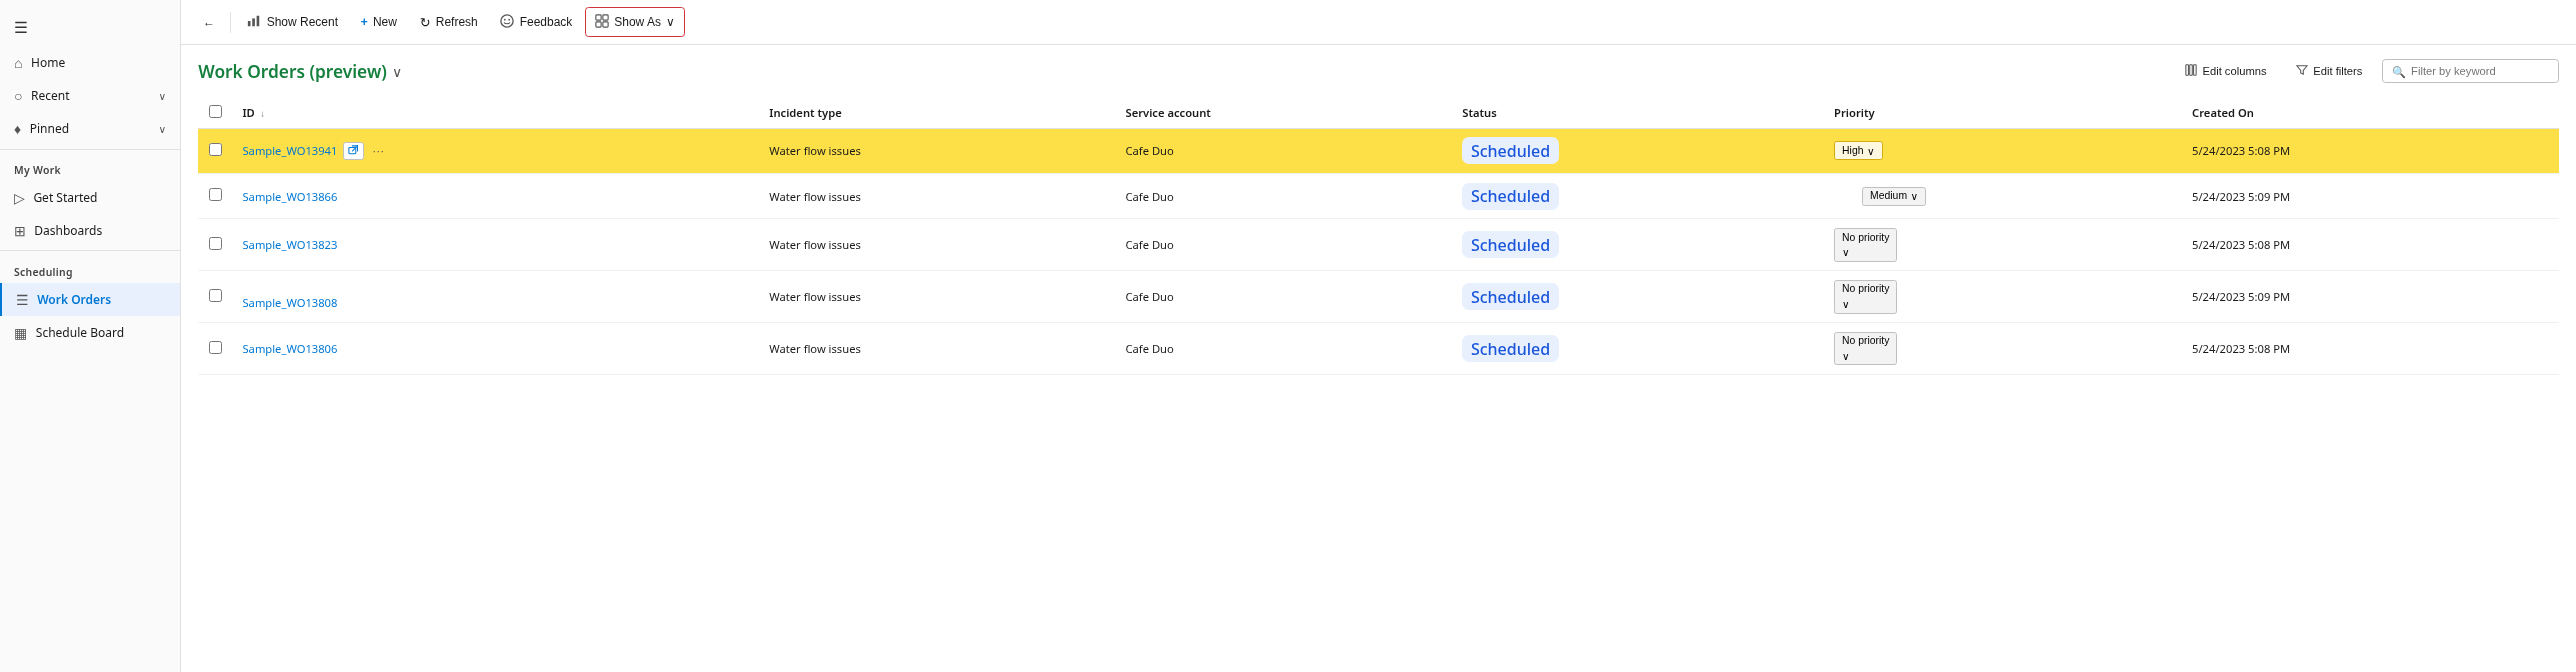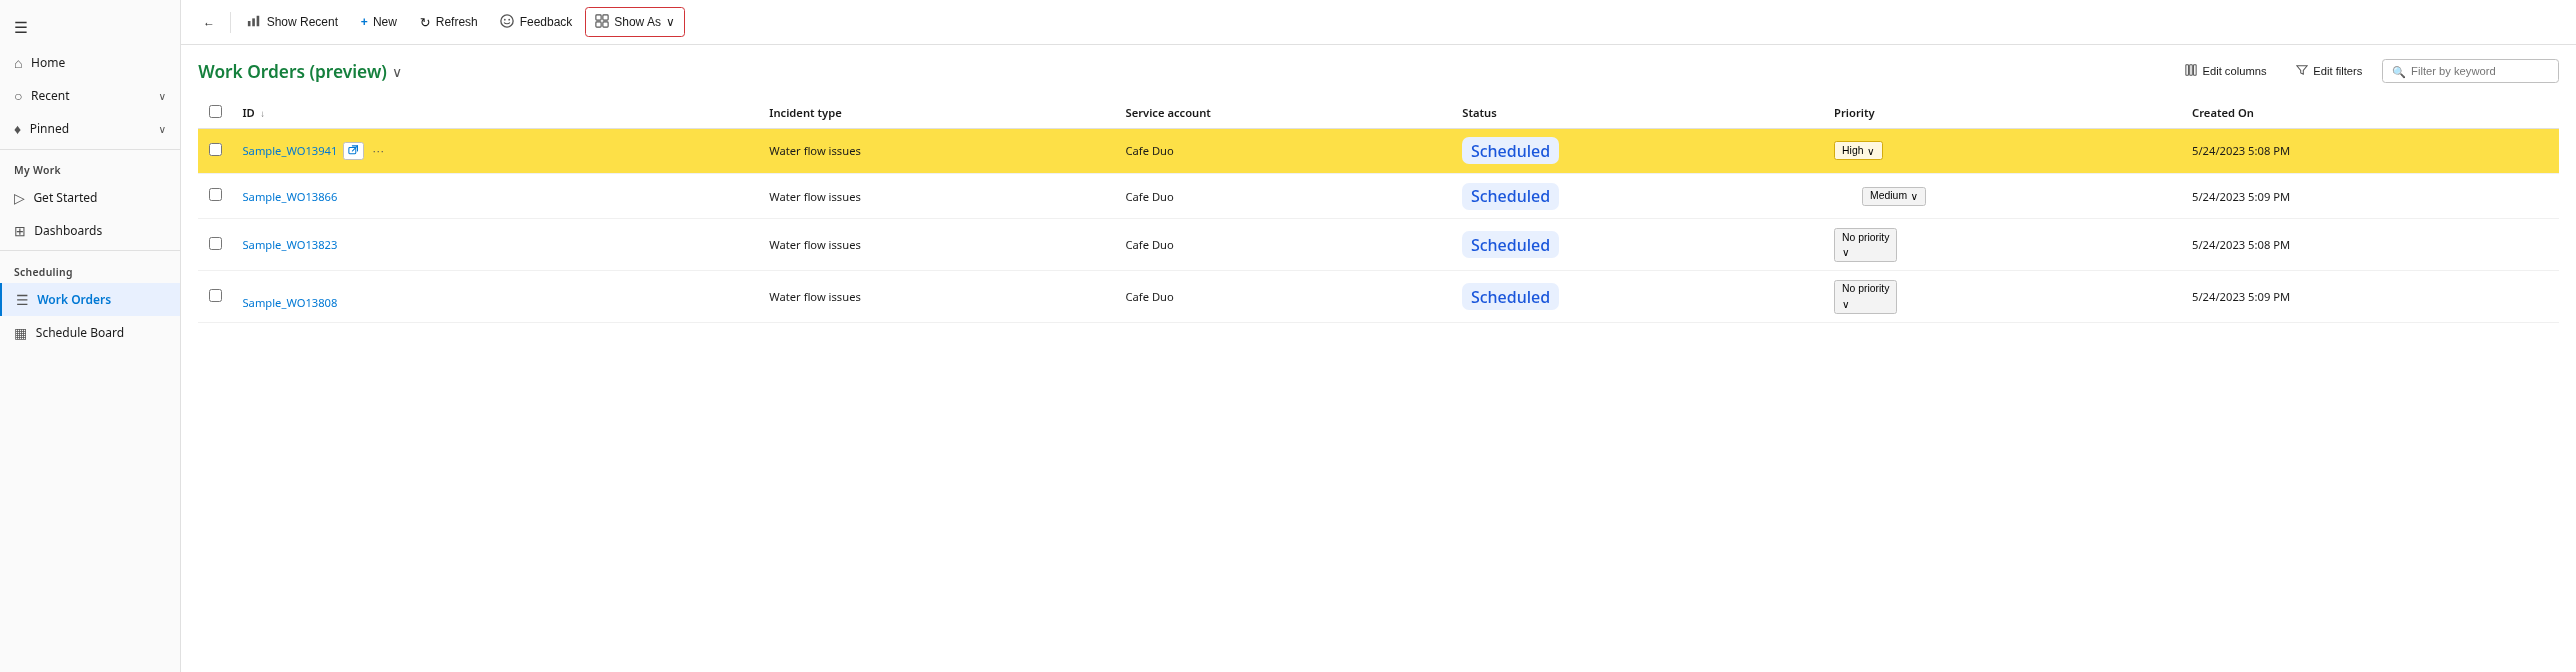--- a/index.html
+++ b/index.html
@@ -477,17 +477,40 @@
       <span class="status-badge status-scheduled">Scheduled</span>
     </td>
     <td>
       <button class="priority-dropdown priority-none">
         <span>No priority</span>
         <span>∨</span>
       </button>
     </td>
     <td>5/24/2023 5:09 PM</td>
   </tr>
+          <tr>
+    <td class="checkbox-cell">
+      <input type="checkbox" style="">
+    </td>
+    <td>
+      <span style="display:inline-flex;align-items:center;gap:5.2px;">
+        <a class="id-link">Sample_WO13806</a>
+
+      </span>
+    </td>
+    <td>Water flow issues</td>
+    <td>Cafe Duo</td>
+    <td>
+      <span class="status-badge status-scheduled">Scheduled</span>
+    </td>
+    <td>
+      <button class="priority-dropdown priority-none">
+        <span>No priority</span>
+        <span>∨</span>
+      </button>
+    </td>
+    <td>5/24/2023 5:08 PM</td>
+  </tr>
         </tbody>
     </table>
   </div>
 </div>
 
 
 </body></html>

